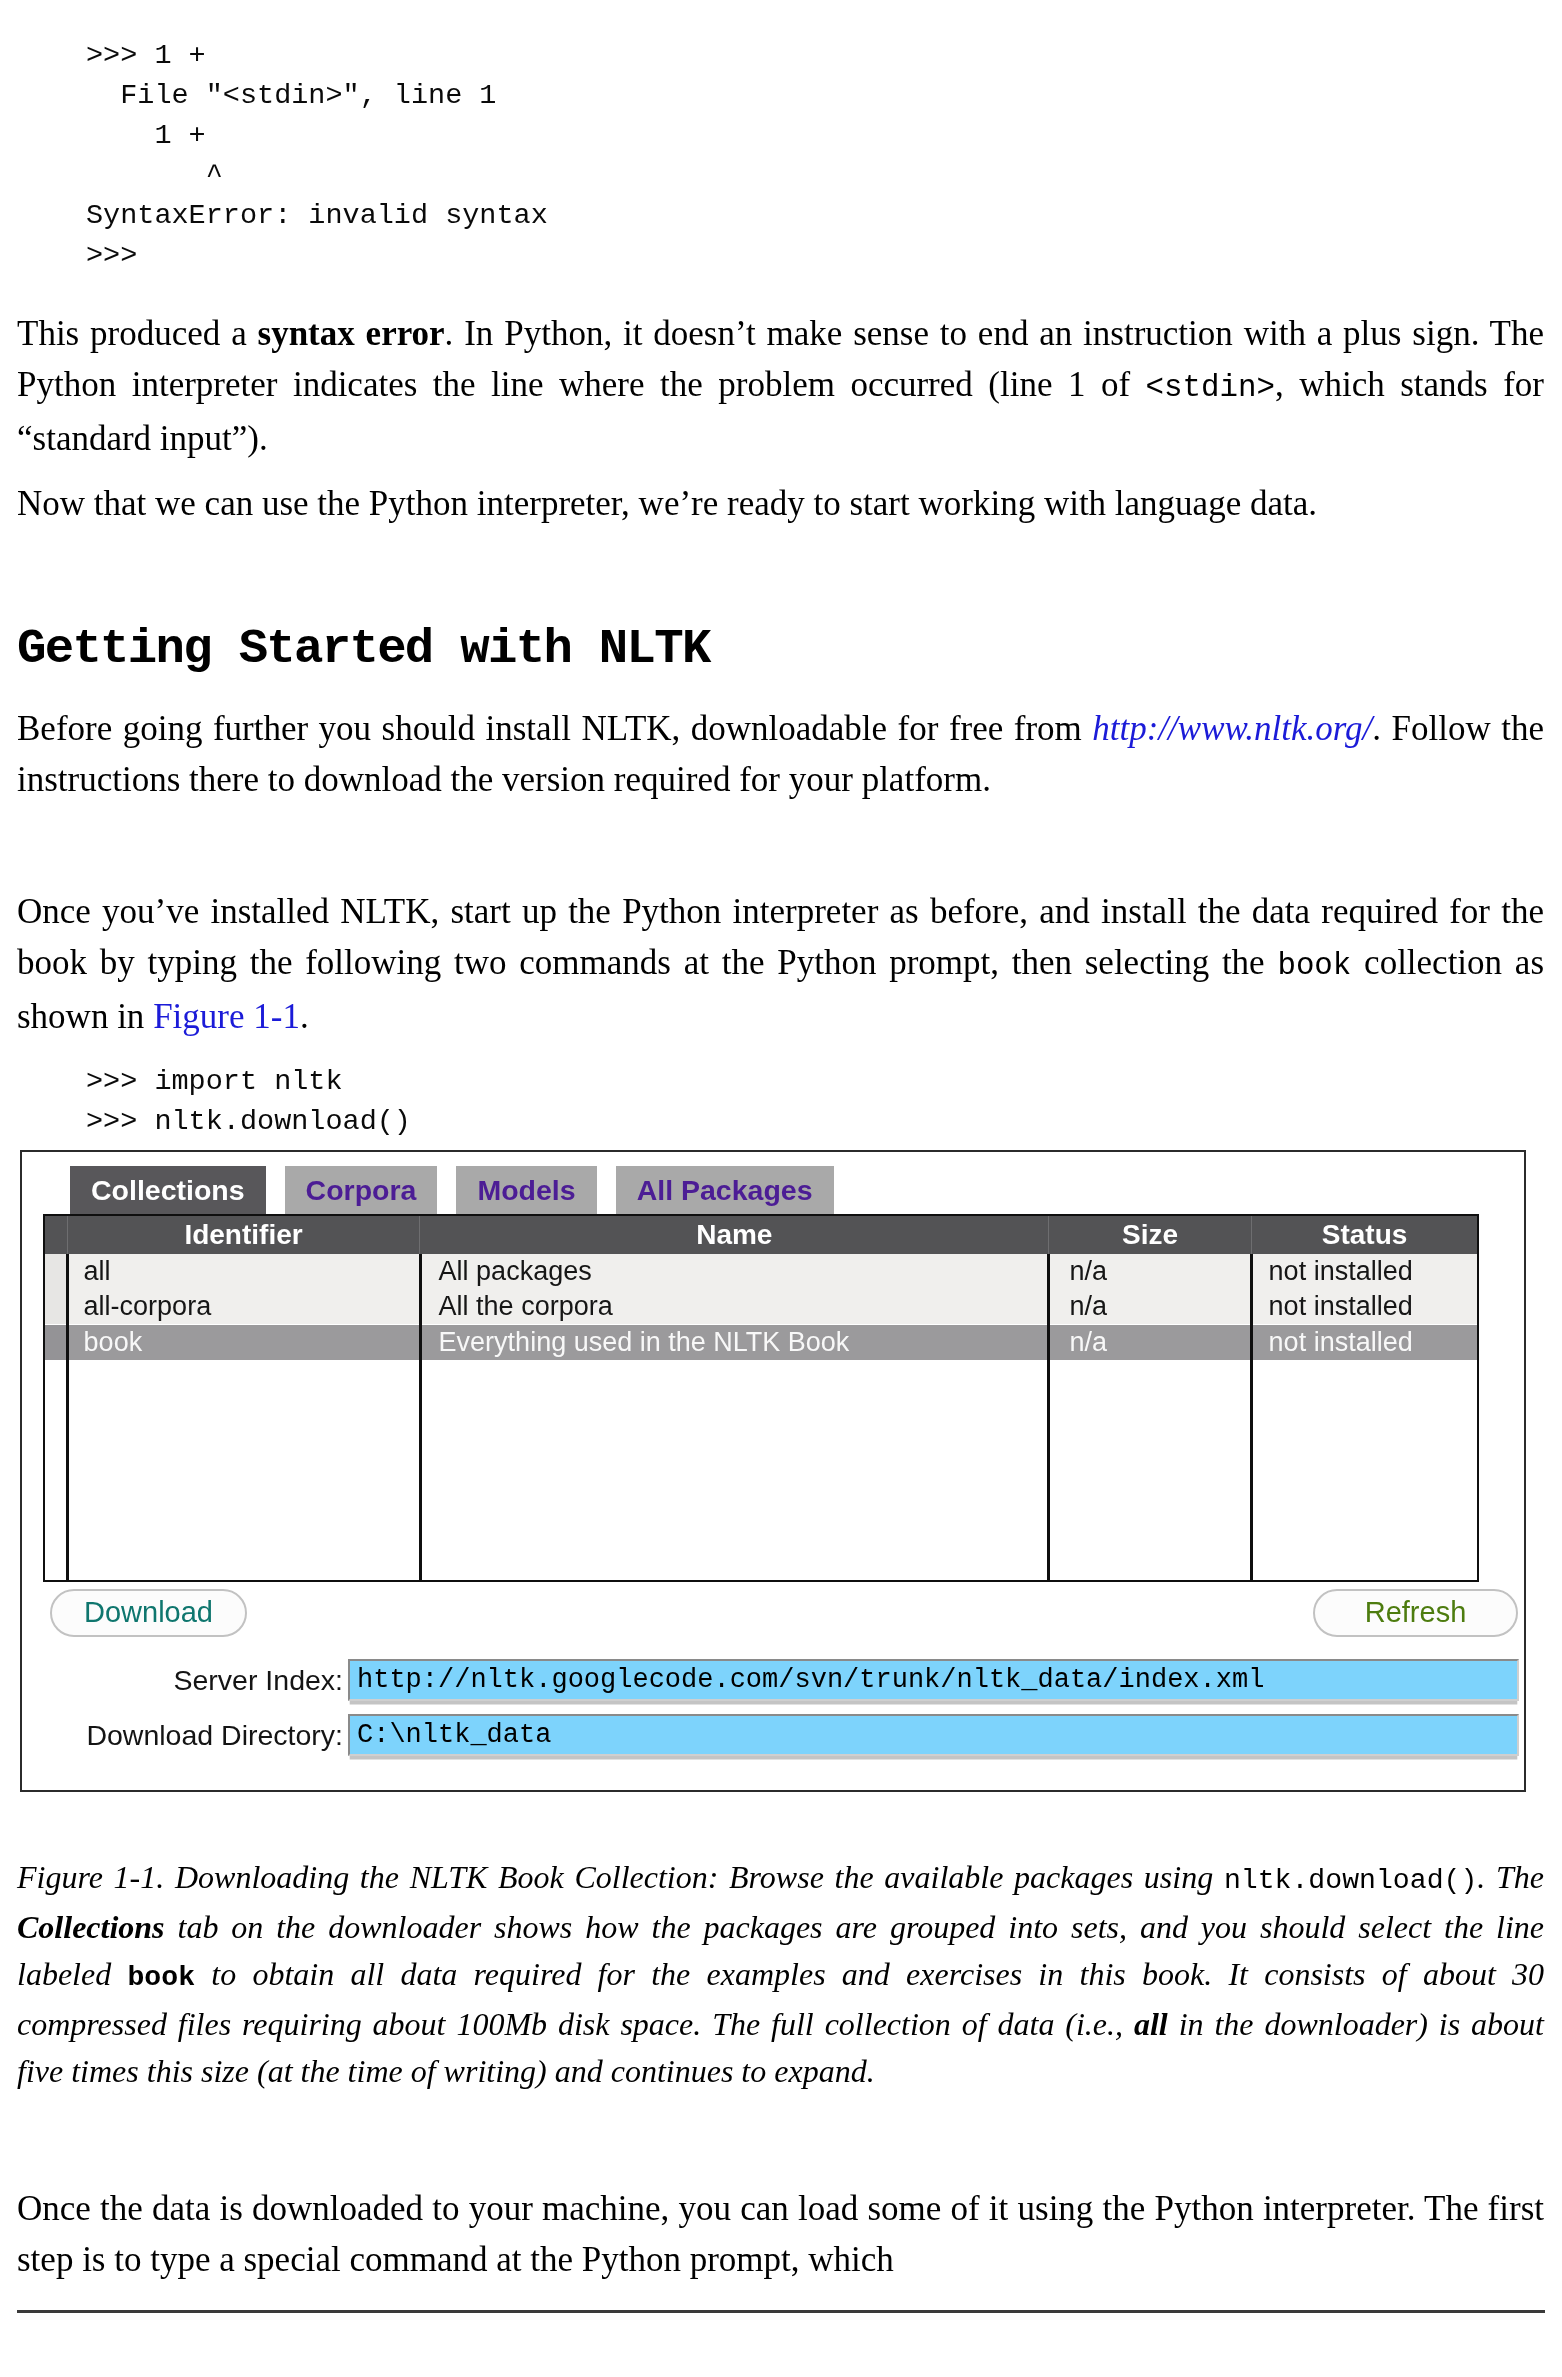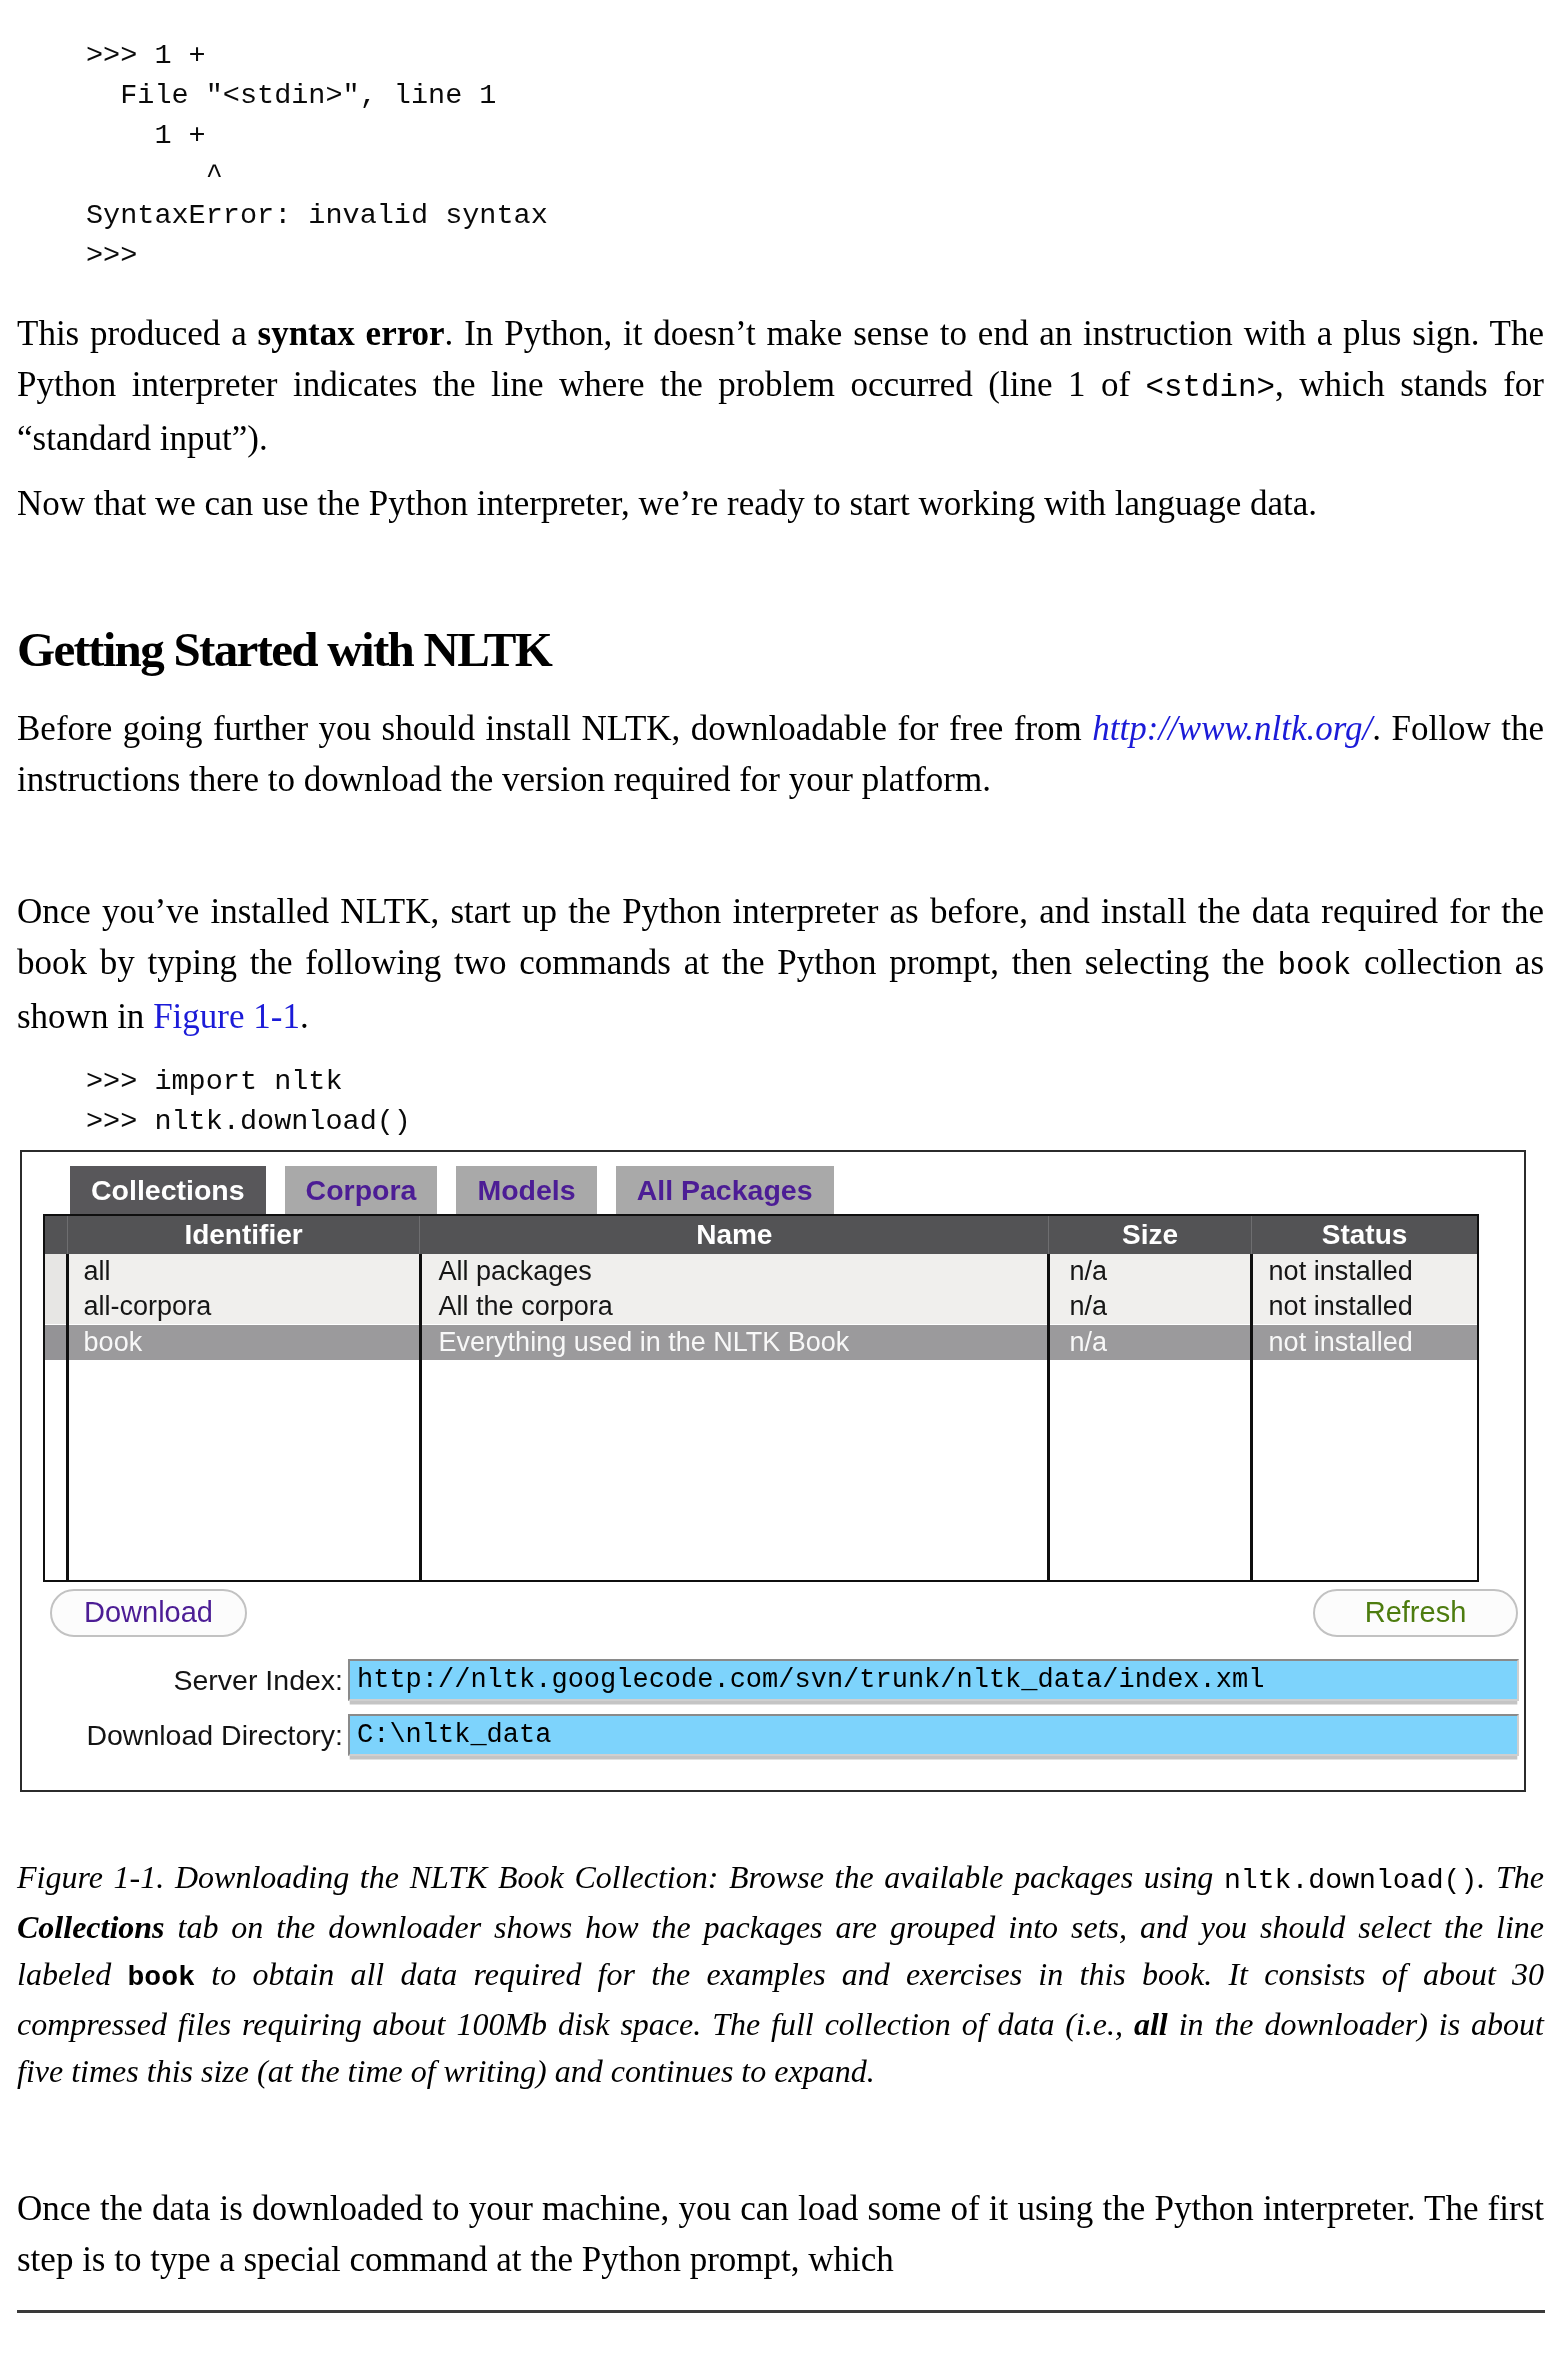--- a/index.html
+++ b/index.html
@@ -19,21 +19,21 @@
   a.s-linki { font-style:italic; }
 
   
   .codeblock {
     left:86px; font-family:"Liberation Mono", monospace;
     font-size:28.5px; line-height:40px; white-space:pre; color:#0a0a0a;
   }
 
   
   #h2 {
-    left:17px; top:580px; font-family:Liberation Serif, serif;
+    left:17px; top:580px; font-family:Liberation Mono, monospace;
     font-weight:bold; font-size:49px; letter-spacing:-1.7px; color:#000;
   }
 
   
   #panel {
     left:20px; top:1150px; width:1502px; height:638px;
     border:2.6px solid #2b2b2b; background:#fff;
     font-family:"Liberation Sans", sans-serif;
   }
   #tabs { position:absolute; left:48px; top:14px; height:48px; display:flex; gap:19px; }
@@ -67,21 +67,21 @@
   .c-name { width:629px; padding-left:19px; }
   .c-size { width:203px; padding-left:21px; }
   .c-status { width:226px; padding-left:17px; }
   .vline { position:absolute; top:0; bottom:0; width:2.6px; background:#0f0f0f; }
 
   .pillbtn {
     position:absolute; top:437px; height:48px; box-sizing:border-box;
     border:2.6px solid #c2c2c2; border-radius:26px; background:#fcfcfc;
     font-size:29px; line-height:43px; text-align:center; cursor:default;
   }
-  #btn-download { left:28px; width:197px; color:#4c1d95; }
+  #btn-download { left:28px; width:197px; color:#0f766e; }
   #btn-refresh { left:1291px; width:205px; color:#4d7c0f; }
 
   .fieldlabel {
     position:absolute; left:0; width:321px; text-align:right;
     font-size:28.5px; line-height:43px; color:#141414;
   }
   .fieldinput {
     position:absolute; left:326px; width:1153px; height:38px;
     border:2.6px solid; border-color:#8a8a8a #cfcfcf #cfcfcf #8a8a8a;
     box-shadow:0 5.2px 0 -1.7px #c4c4c4; background:#7dd3fc;

